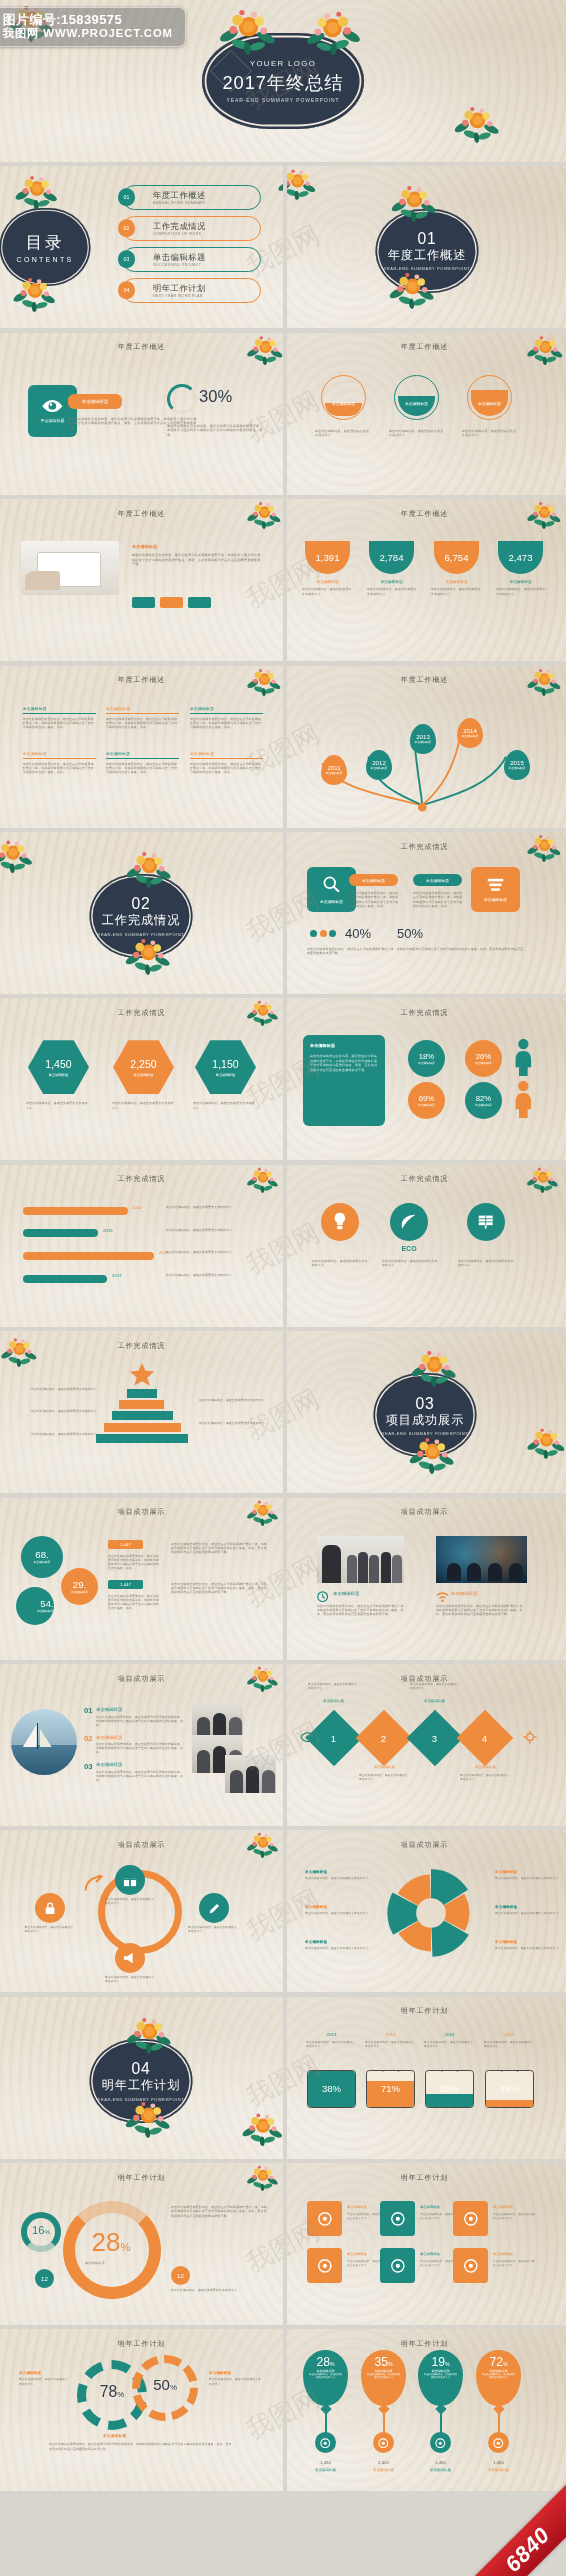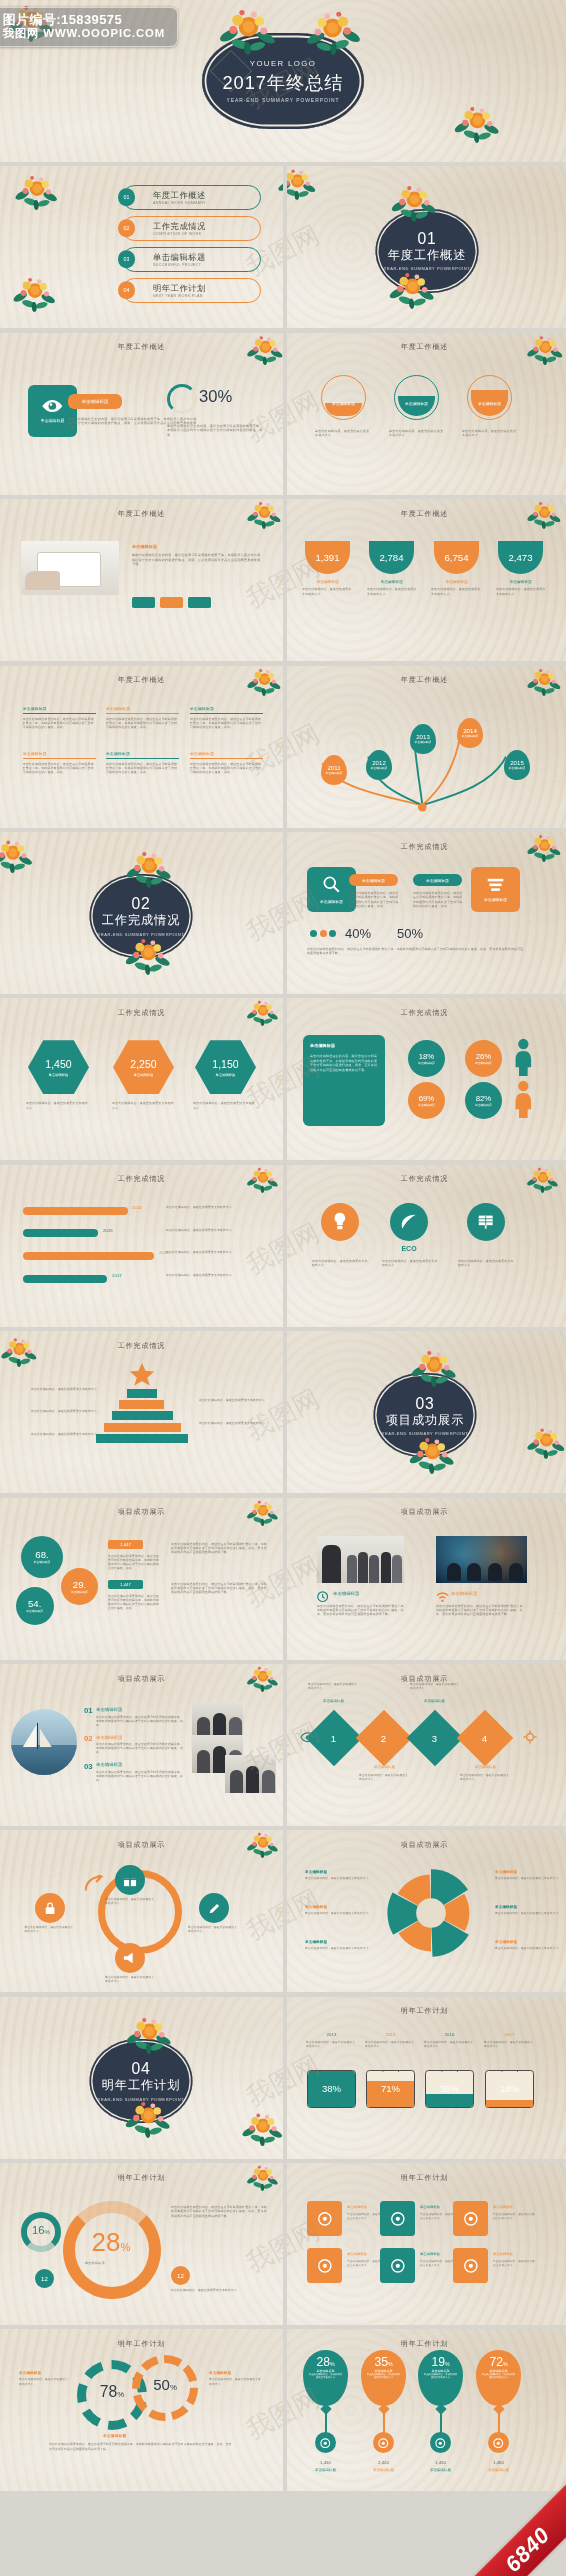--- a/index.html
+++ b/index.html
@@ -242,20 +242,24 @@
       <circle cx="33" cy="9" r="2.8" fill="#f3b9b0"></circle>
       <circle cx="22" cy="7" r="2.4" fill="#e8655f"></circle>
     </g>
   </svg></div>
     </div>
     <div class="gap-h"></div>
     <div class="slide wide">
       <div class="diag-wm">我图网</div>
       <div class="gap-v"></div>
       <div style="position: absolute; left: 0px; top: 0px; width: 283px; height: 162px;">
+        <div class="toc-badge">
+          <div class="cn">目录</div>
+          <div class="en">CONTENTS</div>
+        </div>
         <div class="floral" style="left: 14px; top: 5.2px; width: 46px; height: 38px; transform: scale(1, 1);">
   <svg viewBox="0 0 56 46" width="46" height="38">
     <g>
       <ellipse cx="10" cy="28" rx="9" ry="4.2" fill="#1f7a5e" transform="rotate(-28 10 28)"></ellipse>
       <ellipse cx="20" cy="36" rx="8" ry="3.8" fill="#2b8f6b" transform="rotate(18 20 36)"></ellipse>
       <ellipse cx="44" cy="30" rx="9" ry="4" fill="#1f7a5e" transform="rotate(26 44 30)"></ellipse>
       <ellipse cx="36" cy="38" rx="7.5" ry="3.5" fill="#2b8f6b" transform="rotate(-16 36 38)"></ellipse>
       <ellipse cx="27" cy="40" rx="6" ry="3" fill="#176b52" transform="rotate(85 27 40)"></ellipse>
       <circle cx="28" cy="20" r="9" fill="#ee8b23"></circle>
       <circle cx="28" cy="20" r="5.5" fill="#f5a23c"></circle>
@@ -974,21 +978,21 @@
       <div class="s-head wide" style="left: -283px;">项目成功展示</div>
       <div class="s-head wide" style="left: 283px;">项目成功展示</div>
       <div class="circ" style="left: 21px; top: 38px; width: 42px; height: 42px; background: rgb(30, 138, 128);">
         <div style="font-size:9.6px">68.</div>
         <div style="font-size:2.8px">单击编辑标题</div>
       </div>
       <div class="circ" style="left: 61px; top: 70px; width: 37px; height: 37px; background: rgb(239, 139, 60);">
         <div style="font-size:9.6px">29.</div>
         <div style="font-size:2.8px">单击编辑标题</div>
       </div>
-      <div class="circ" style="left: 15.7px; top: 89px; width: 38px; height: 38px; background: rgb(30, 138, 128);">
+      <div class="circ" style="left: 15.7px; top: 89px; width: 38px; height: 38px; background: rgb(30, 138, 128); align-items: flex-end;">
         <div style="font-size:9.6px">54.</div>
         <div style="font-size:2.8px">单击编辑标题</div>
       </div>
       <div style="position: absolute; left: 108px; top: 42px; width: 35px; height: 9.6px; background: rgb(239, 139, 60); color: rgb(255, 255, 255); font-size: 4.4px; display: flex; align-items: center; justify-content: center; border-radius: 1.7px;">1,447</div>
       <div style="position: absolute; left: 108px; top: 56px; width: 51px; font-size: 2.8px; color: rgb(125, 119, 106); line-height: 1.5; letter-spacing: 0.2px;">单击此处编辑您需要的内容，建议您在展示时采用微软雅黑字体，本模版所有图形均为可编辑以便于您对可编辑的内容进行修改，谢谢。</div>
       <div style="position: absolute; left: 108px; top: 82px; width: 35px; height: 9.6px; background: rgb(30, 138, 128); color: rgb(255, 255, 255); font-size: 4.4px; display: flex; align-items: center; justify-content: center; border-radius: 1.7px;">1,447</div>
       <div style="position: absolute; left: 108px; top: 96px; width: 51px; font-size: 2.8px; color: rgb(125, 119, 106); line-height: 1.5; letter-spacing: 0.2px;">单击此处编辑您需要的内容，建议您在展示时采用微软雅黑字体，本模版所有图形均为可编辑以便于您对可编辑的内容进行修改，谢谢。</div>
       <div style="position: absolute; left: 171px; top: 44px; width: 96px; font-size: 2.9px; color: rgb(125, 119, 106); line-height: 1.5; letter-spacing: 0.2px;">单击此处编辑您需要的内容，建议您在展示时采用微软雅黑字体，本模版所有图形均可编辑以便于您对可编辑的内容进行修改，谢谢。更多使用说明及作品可至我图网查看或使用下载。</div>
       <div style="position: absolute; left: 171px; top: 84px; width: 96px; font-size: 2.9px; color: rgb(125, 119, 106); line-height: 1.5; letter-spacing: 0.2px;">单击此处编辑您需要的内容，建议您在展示时采用微软雅黑字体，本模版所有图形均可编辑以便于您对可编辑的内容进行修改，谢谢。更多使用说明及作品可至我图网查看或使用下载。</div>
       <div class="photo" style="left: 317px; top: 38px; width: 87px; height: 47px; background: linear-gradient(rgb(233, 231, 226), rgb(207, 202, 192));">
@@ -1462,19 +1466,19 @@
           <circle cx="6" cy="6" r="1.8" fill="#fff"></circle>
         </svg>
       </div>
       <div style="position: absolute; left: 476px; top: 131px; width: 45px; text-align: center; font-size: 4.4px; color: rgb(108, 103, 89);">1,450</div>
       <div style="position: absolute; left: 476px; top: 139px; width: 45px; text-align: center; font-size: 3.5px; color: rgb(239, 139, 60);">单击编辑标题</div>
     </div>
   </div>
 
 <div id="wm-badge">
   <div class="l1">图片编号:15839575</div>
-  <div class="l2">我图网  WWW.OOOPIC.COM</div>
+  <div class="l2">我图网  WWW.PROJECT.COM</div>
 </div>
 
 <div id="wm-corner">
   <div class="ribbon">6840</div>
 </div>
 
 
 </body></html>

